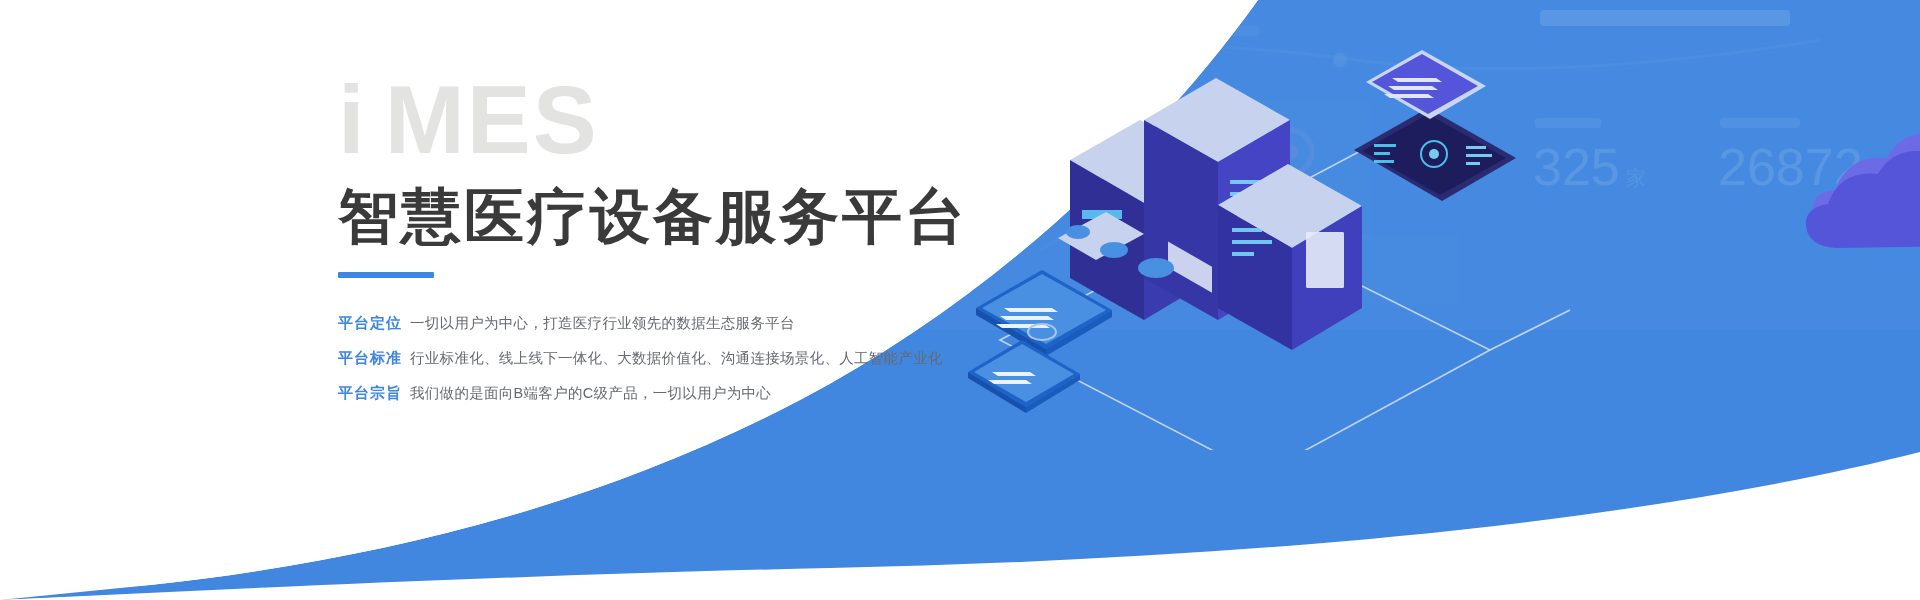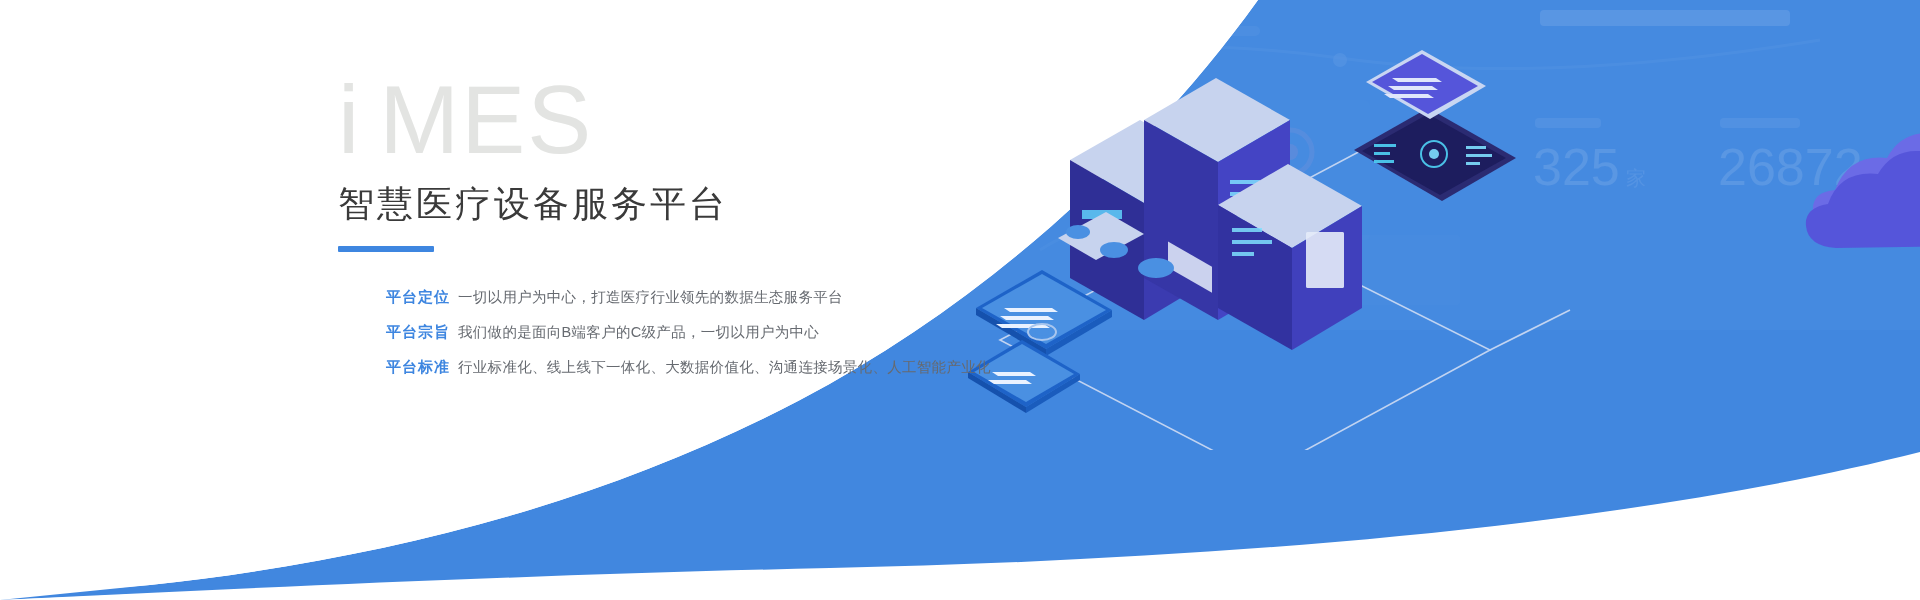--- a/index.html
+++ b/index.html
@@ -11,32 +11,32 @@
   .banner{position:relative;width:1920px;height:600px;overflow:hidden;background:#ffffff;}
 
   
   .bg-blue{position:absolute;inset:0;background:#4187df;}
   .bg-dash{position:absolute;right:0;top:0;width:1000px;height:330px;opacity:.16;}
   .bg-white-shape{position:absolute;inset:0;}
 
   
   .copy{position:absolute;left:338px;top:72px;width:640px;}
   .watermark{
-    font-size:96px;font-weight:normal;color:#e3e4e2;line-height:1;
+    font-size:96px;font-weight:bold;color:#e3e4e2;line-height:1;
     letter-spacing:2px;margin:0;white-space:nowrap;
   }
   .watermark .i-letter{margin-right:18px;}
   .title{
-    font-size:36px;font-weight:normal;color:#3a3a3a;line-height:1.1;
+    font-size:60px;font-weight:bold;color:#3a3a3a;line-height:1.1;
     letter-spacing:3px;margin:16px 0 0 0;white-space:nowrap;
   }
   .accent-bar{width:96px;height:6px;background:#3e86e0;margin-top:22px;border-radius:1px;}
 
   .features{margin-top:36px;}
-  .feature-row{display:flex;align-items:baseline;margin-bottom:16px;white-space:nowrap;margin-left:48px;}
+  .feature-row{display:flex;align-items:baseline;margin-bottom:16px;white-space:nowrap;}
   .feature-label{
     color:#3e86e0;font-size:15px;font-weight:bold;letter-spacing:1px;
     width:72px;flex:none;
   }
   .feature-text{color:#666a70;font-size:14.5px;letter-spacing:.3px;}
 
   
   .illo{position:absolute;left:930px;top:20px;width:990px;height:430px;}
   .illo svg{display:block;}
 </style>
@@ -203,23 +203,23 @@
     <h2 class="title">智慧医疗设备服务平台</h2>
 
     <div class="accent-bar"></div>
 
     <div class="features">
       <div class="feature-row">
         <span class="feature-label">平台定位</span>
         <span class="feature-text">一切以用户为中心，打造医疗行业领先的数据生态服务平台</span>
       </div>
       <div class="feature-row">
+        <span class="feature-label">平台标准</span>
+        <span class="feature-text">行业标准化、线上线下一体化、大数据价值化、沟通连接场景化、人工智能产业化</span>
+      </div>
+      <div class="feature-row">
         <span class="feature-label">平台宗旨</span>
         <span class="feature-text">我们做的是面向B端客户的C级产品，一切以用户为中心</span>
       </div>
-      <div class="feature-row">
-        <span class="feature-label">平台标准</span>
-        <span class="feature-text">行业标准化、线上线下一体化、大数据价值化、沟通连接场景化、人工智能产业化</span>
-      </div>
     </div>
   </div>
 
 </div>
 
 </body></html>

